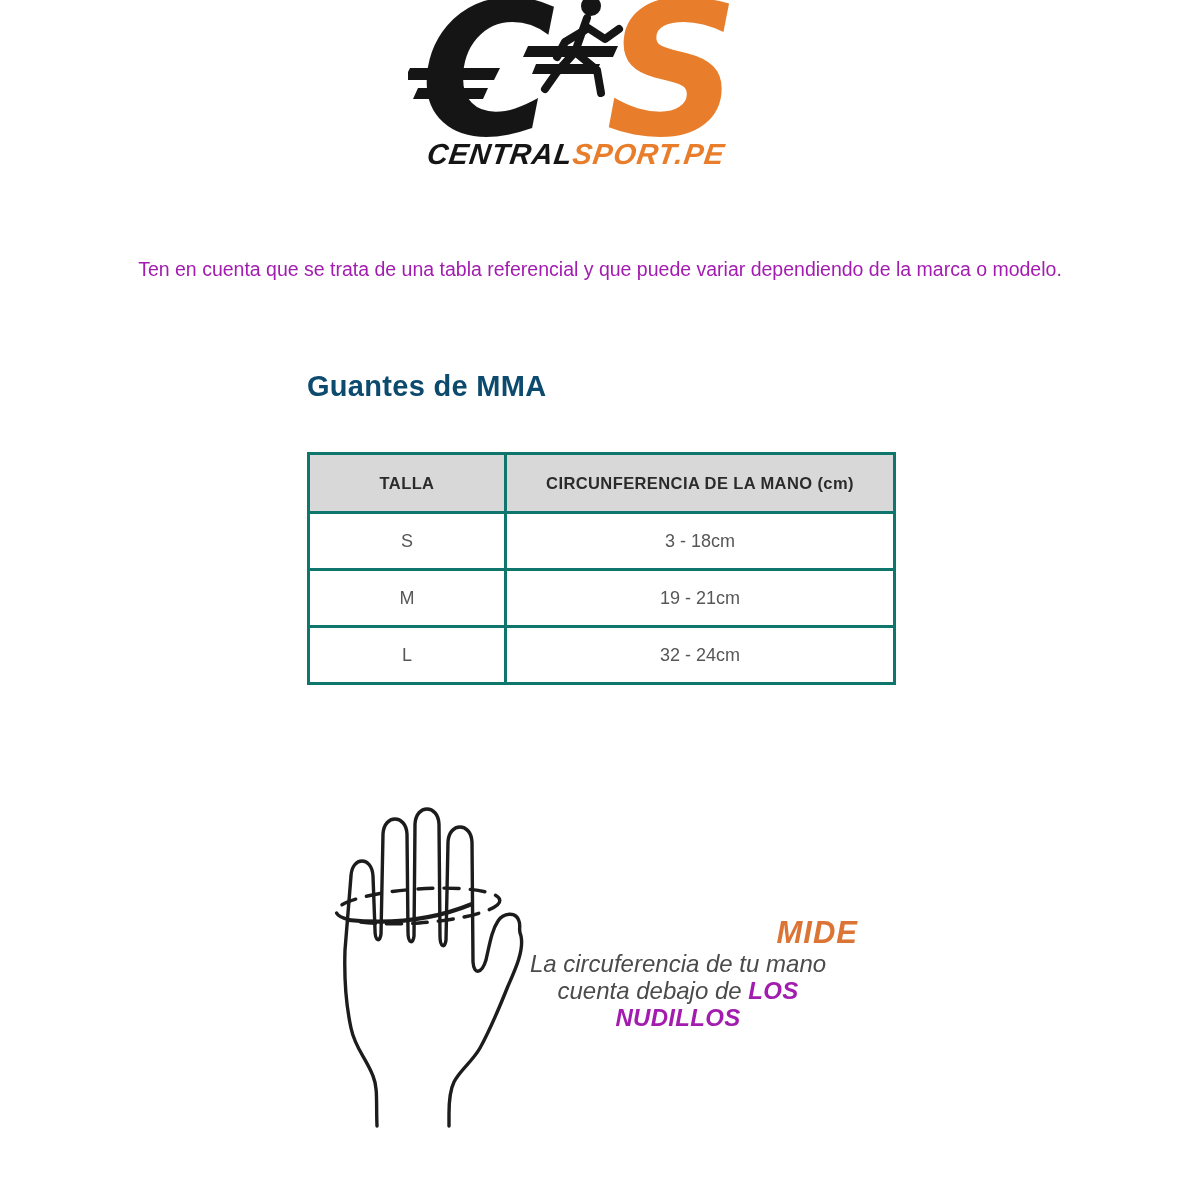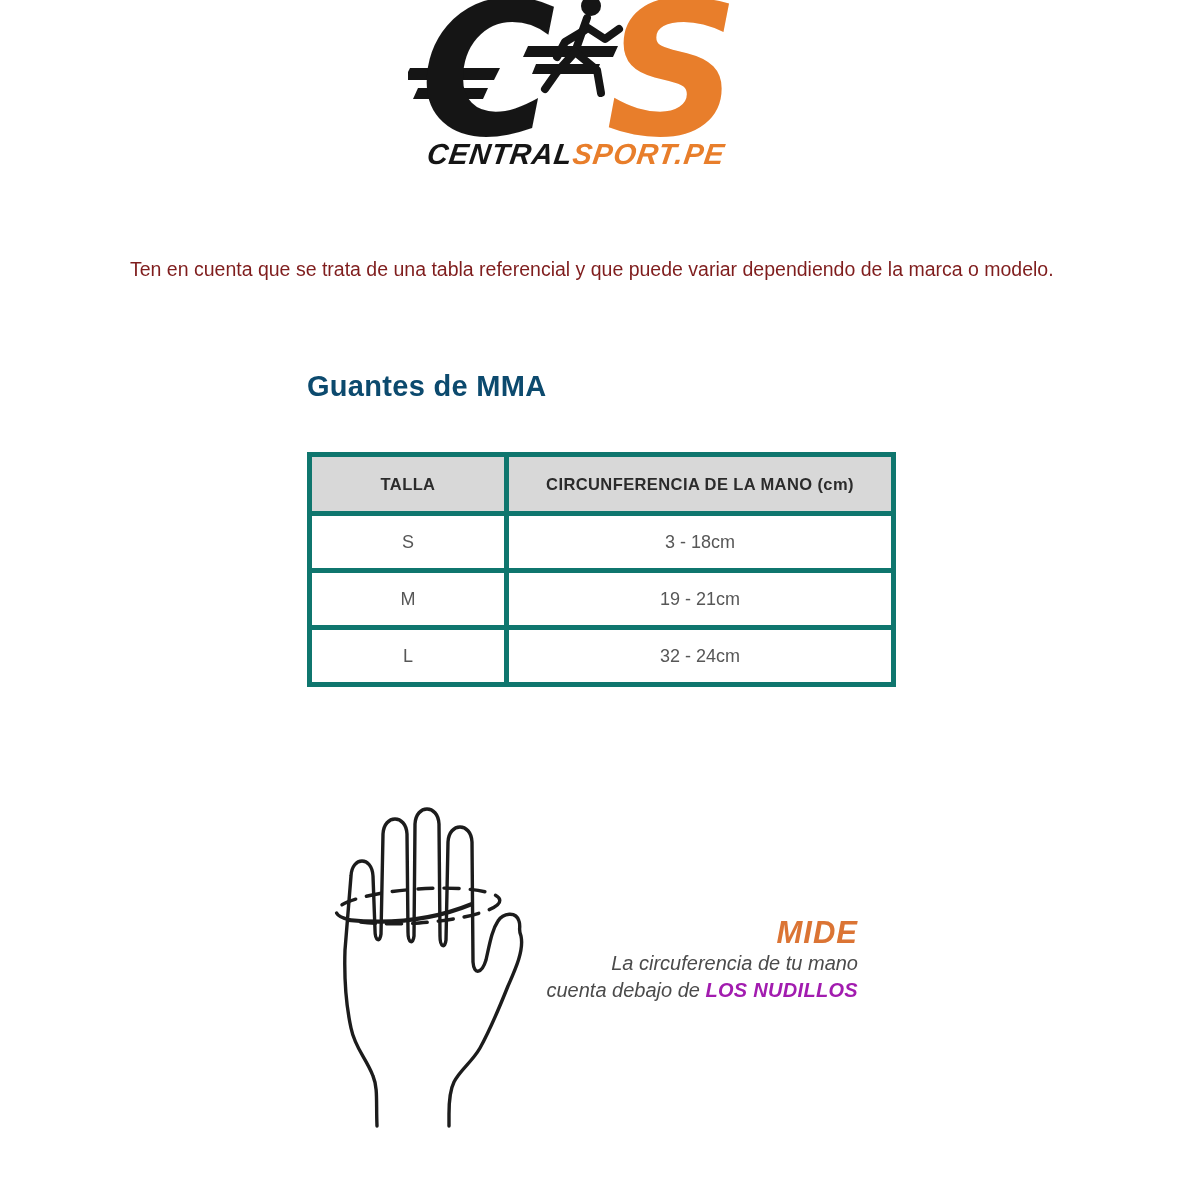--- a/index.html
+++ b/index.html
@@ -23,42 +23,42 @@
     letter-spacing: 1px;
     transform: skewX(-8deg);
     white-space: nowrap;
   }
   .wm-black { color: #151515; }
   .wm-orange { color: #E87E2B; }
 
   
   .disclaimer {
     left: 130px; top: 255px; width: 940px;
-    text-align: left;
+    text-align: center;
     font-size: 19.5px; line-height: 29px;
-    color: #7f1d1d;
+    color: #a21caf;
   }
 
   
   .section-title {
     left: 307px; top: 370px;
     font-size: 29px; font-weight: bold;
     color: #0c4a6e;
     letter-spacing: 0.3px;
     text-align: center;
   }
 
   
   .size-table {
     left: 307px; top: 452px; width: 589px;
     border-collapse: collapse;
     table-layout: fixed;
   }
   .size-table th, .size-table td {
-    border: 5px solid #0f766e;
+    border: 3px solid #0f766e;
     text-align: center;
     vertical-align: middle;
   }
   .size-table col.c1 { width: 197px; }
   .size-table th {
     height: 59px;
     background: #d8d8d8;
     font-size: 16.5px; font-weight: bold;
     color: #2b2b2b;
     letter-spacing: 0.4px;
@@ -79,22 +79,23 @@
     text-align: right;
     font-style: italic;
   }
   .measure-title {
     font-size: 31px; font-weight: 800;
     color: #DB7434;
     letter-spacing: 1px;
     line-height: 34px;
   }
   .measure-line {
-    font-size: 20px; color: #4b4b4b;
+    font-size: 24px; color: #4b4b4b;
     line-height: 27px;
+    text-align: center;
   }
   .measure-highlight {
     font-weight: bold; color: #a21caf;
     letter-spacing: 0.3px;
   }
 </style>
 </head>
 <body>
 
 <div class="abs logo-mark">

